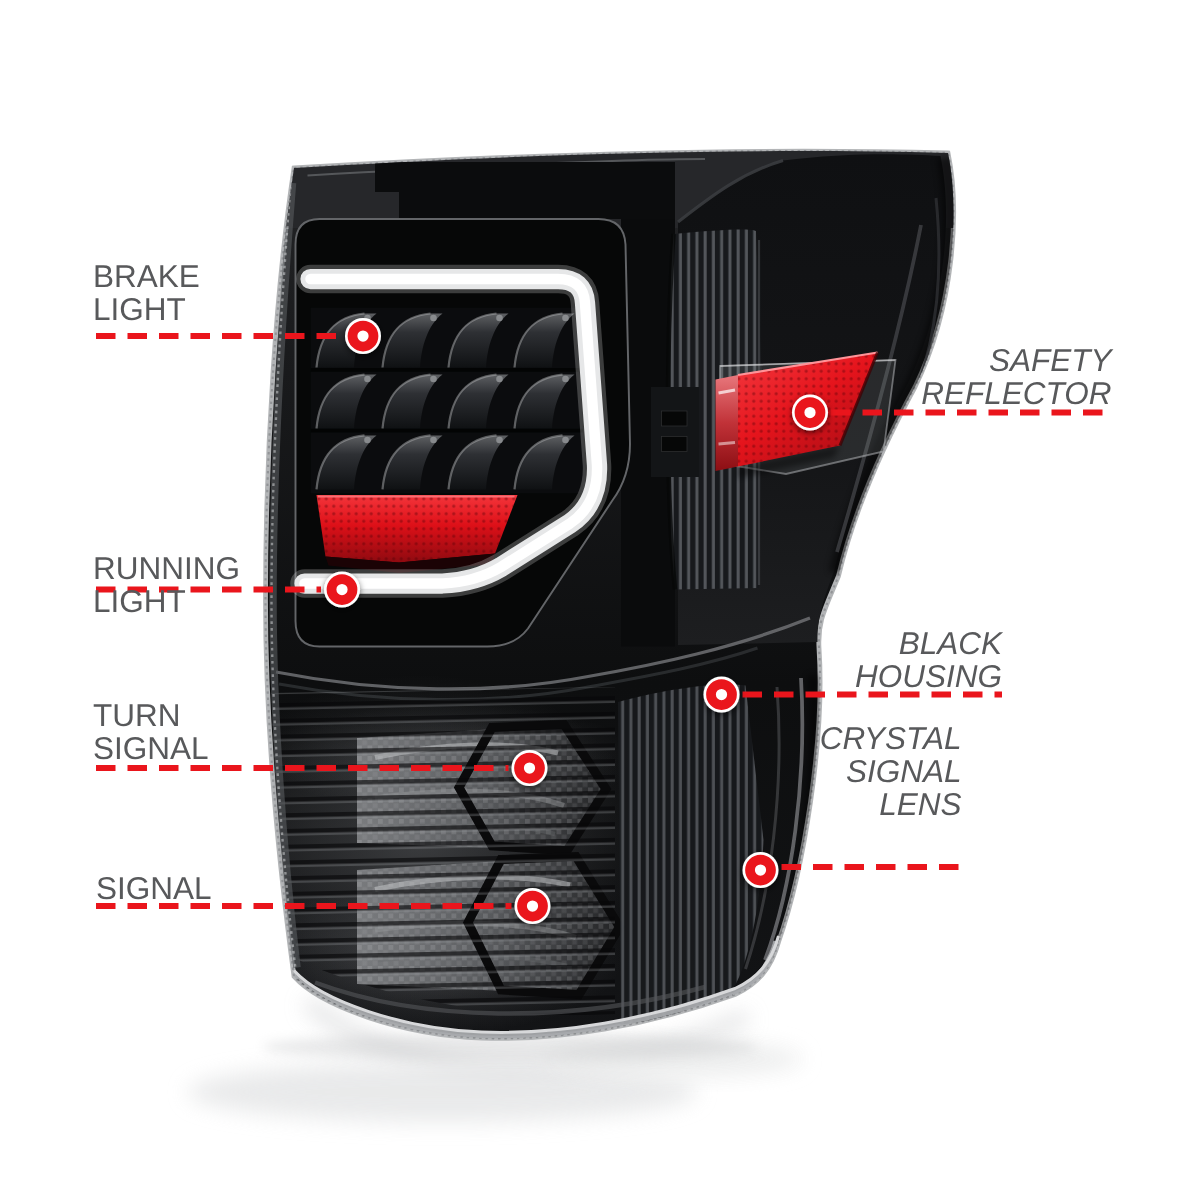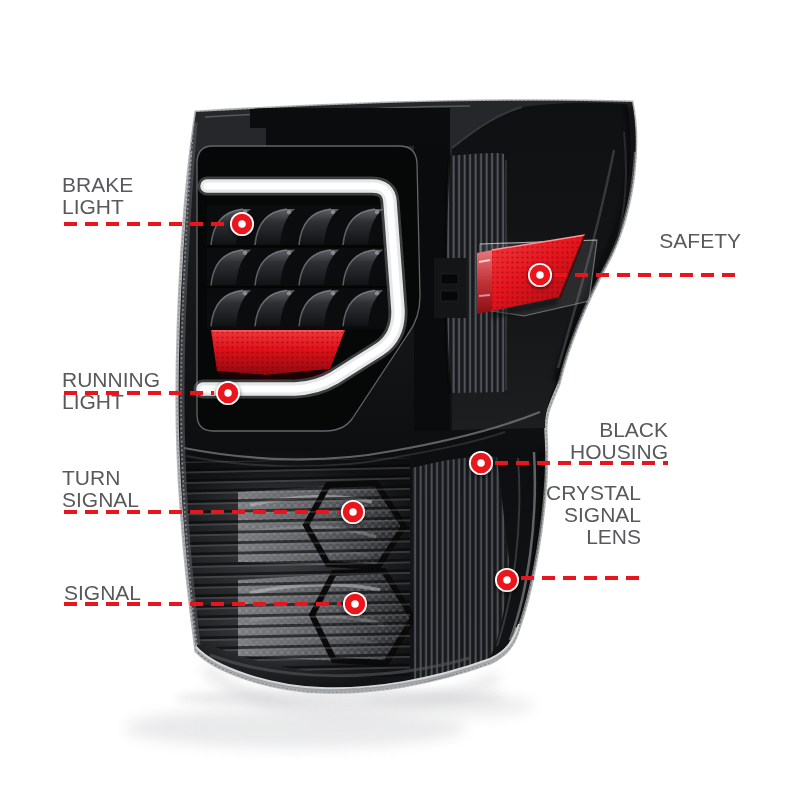--- a/index.html
+++ b/index.html
@@ -1,19 +1,19 @@
 <!DOCTYPE html>
 <html><head>
 <meta charset="utf-8">
 <style>
   html,body{margin:0;padding:0;background:#fff;}
   #stage{position:relative;width:800px;height:800px;background:#fff;overflow:hidden;font-family:"Liberation Sans",sans-serif;}
   #art{position:absolute;left:0;top:0;z-index:1;}
   .callout{position:absolute;z-index:2;color:#58595b;font-size:21px;line-height:22px;letter-spacing:0;white-space:nowrap;}
-  .co-right{text-align:right;}
+  .co-right{text-align:right;font-style:italic;}
   .callout span{display:block;}
 </style>
 </head>
 <body>
 
 <div id="stage">
 
 <svg id="art" width="800" height="800" viewBox="0 0 800 800">
   <defs>
     <linearGradient id="g-body" x1="0" y1="0" x2="0" y2="1">
@@ -263,20 +263,21 @@
         </g>
   </g>
 </svg>
 
 <div class="callout co-left" style="left:62px;top:174px">
   <span>BRAKE</span>
   <span>LIGHT</span>
 </div>
 <div class="callout co-right" style="right:59px;top:230px">
   <span>SAFETY</span>
+  <span>REFLECTOR</span>
 </div>
 <div class="callout co-left" style="left:62px;top:369px">
   <span>RUNNING</span>
   <span>LIGHT</span>
 </div>
 <div class="callout co-right" style="right:132px;top:419px">
   <span>BLACK</span>
   <span>HOUSING</span>
 </div>
 <div class="callout co-left" style="left:62px;top:467px">

